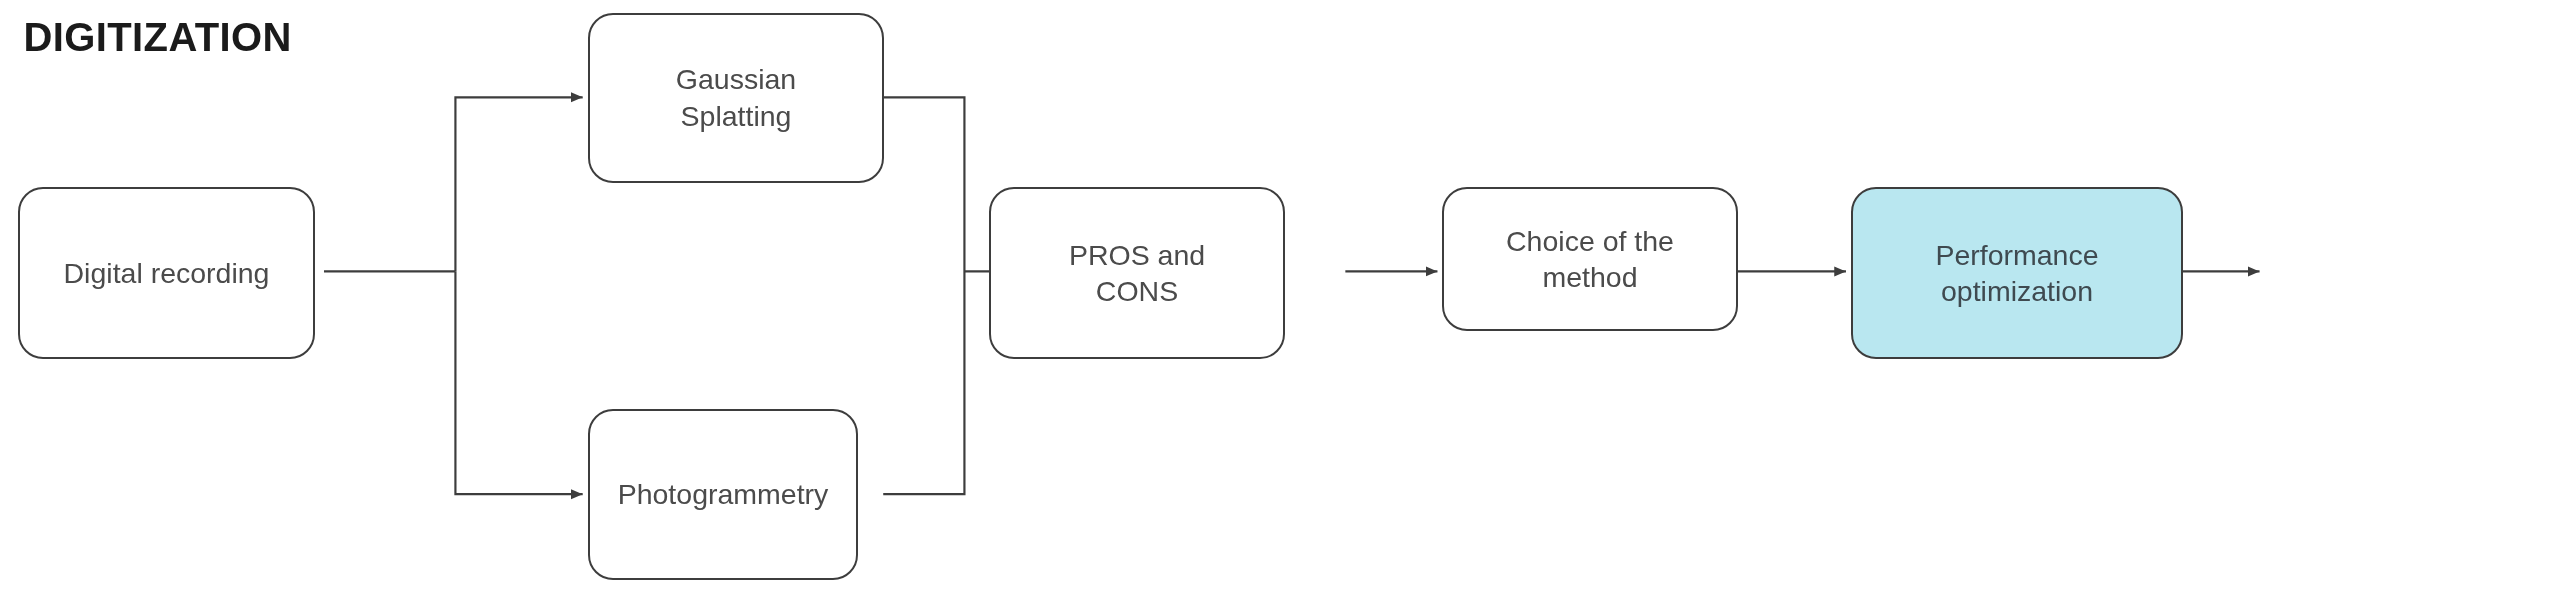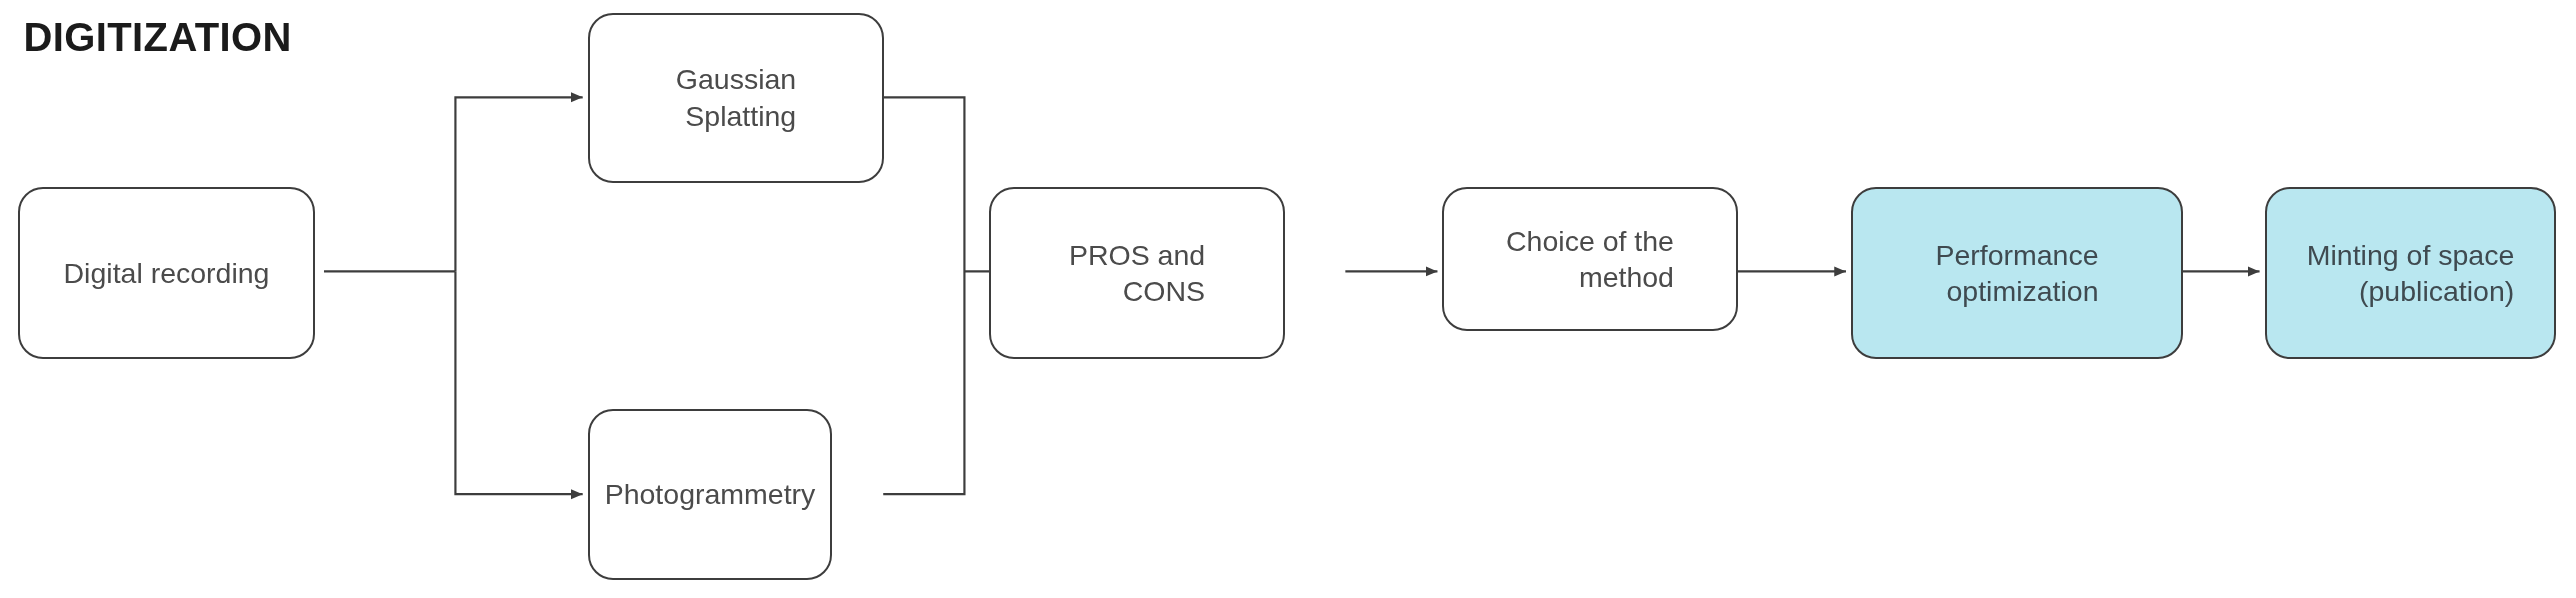--- a/index.html
+++ b/index.html
@@ -50,36 +50,36 @@
   }
   .node {
     position: absolute;
     box-sizing: border-box;
     background: var(--node-fill);
     border: 2.1px solid var(--node-border);
     border-radius: 25px;
     display: flex;
     align-items: center;
     justify-content: center;
-    text-align: right;
+    text-align: center;
     padding: 0 4px;
     font-size: 28.5px;
     line-height: 1.28;
     color: var(--node-text);
   }
   .node .label { white-space: pre-line; }
   .node.highlight {
     background: var(--highlight-fill);
     color: var(--highlight-text);
     border-width: 2.5px;
   }
   
   #n-digital        { left:   18px; top: 187px; width: 297px; height: 172px; }
   #n-gaussian       { left:  588px; top:  12.6px; width: 296px; height: 170px; }
-  #n-photogrammetry { left:  588px; top: 409px; width: 244px; height: 171px; }
+  #n-photogrammetry { left:  588px; top: 409px; width: 270px; height: 171px; }
   #n-pros           { left: 989px; top: 187px; width: 296px; height: 172px; }
   #n-choice         { left: 1442px; top: 187px; width: 296px; height: 144px; }
   #n-performance    { left: 1851px; top: 187px; width: 332px; height: 172px; }
   #n-minting        { left: 2265px; top: 187px; width: 291px; height: 172px; }
 </style>
 </head>
 <body>
 
 <div class="canvas">
 
@@ -130,19 +130,15 @@
   <div class="node" id="n-choice">
     <span class="label">Choice of the
 method</span>
   </div>
 
   <div class="node highlight" id="n-performance">
     <span class="label">Performance
 optimization</span>
   </div>
 
-  <div class="node highlight" id="n-minting">
-    <span class="label">Minting of space
-(publication)</span>
-  </div>
 
 </div>
 
 
 </body></html>

